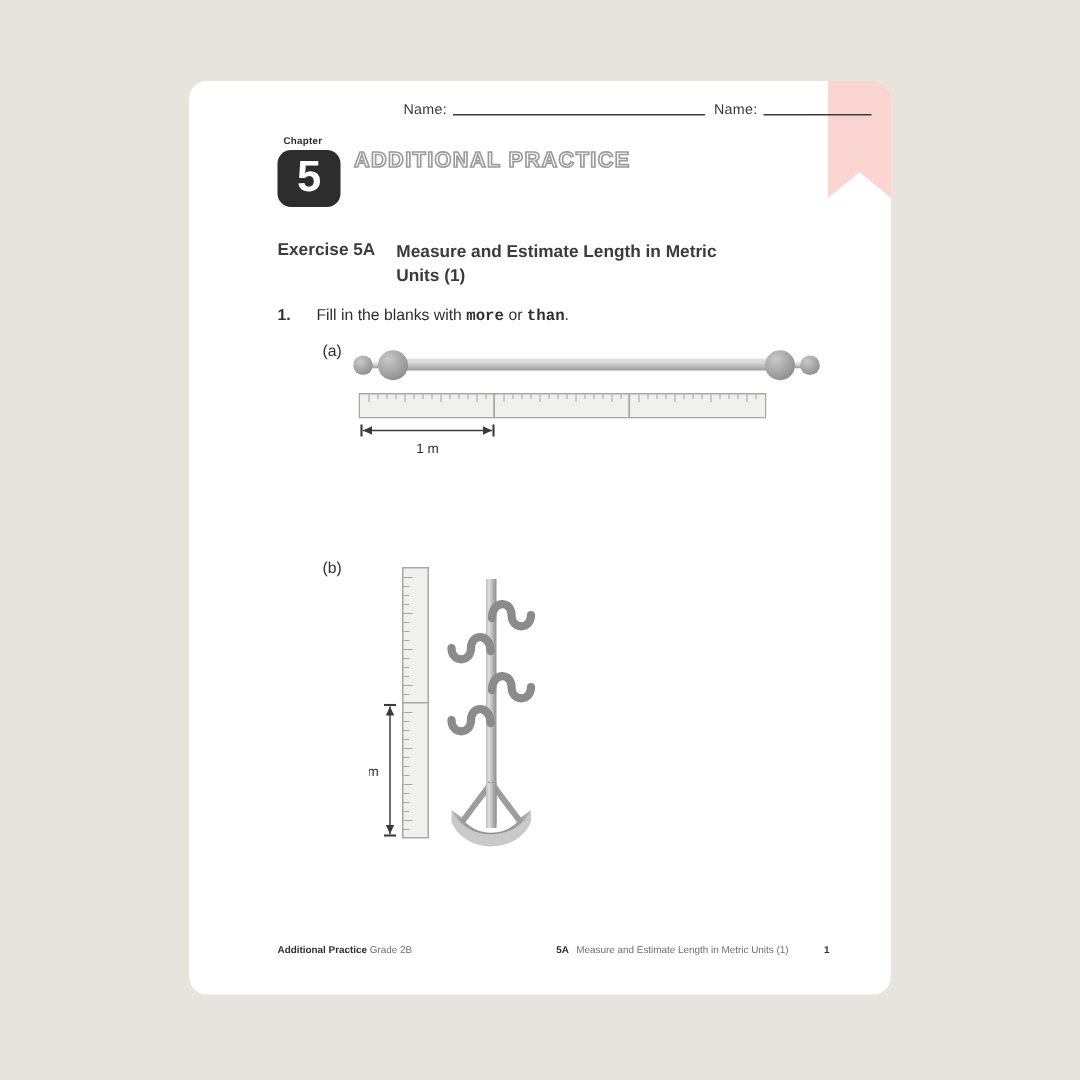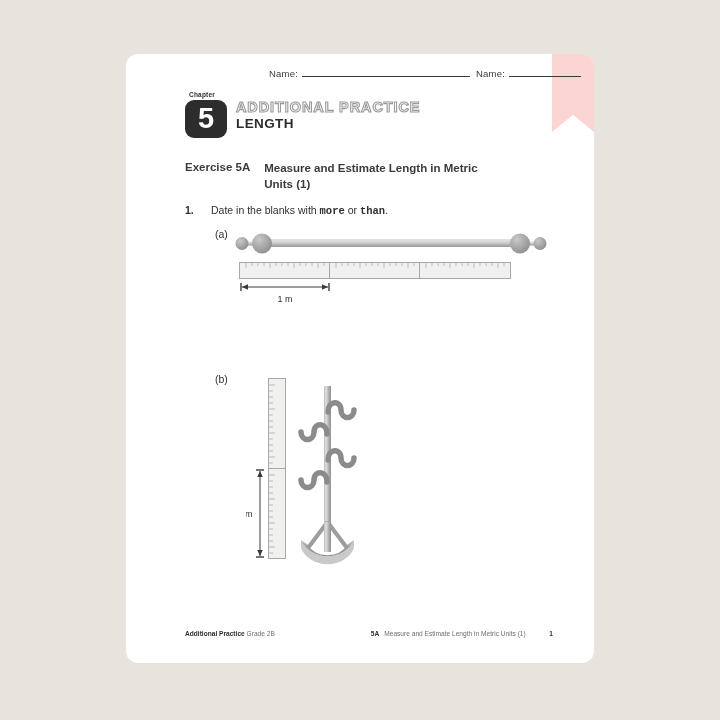--- a/index.html
+++ b/index.html
@@ -149,31 +149,30 @@
       <span class="nd-rule date"></span>
     </div>
 
     <div class="chapter-word">Chapter</div>
     <div class="badge">
       <span>5</span>
     </div>
 
     <div class="title-block">
       <div class="title-ap">ADDITIONAL PRACTICE</div>
-      <div class="title-len">LENGTH</div>
     </div>
 
     <div class="ex-row">
       <span class="ex-num">Exercise 5A</span>
       <span class="ex-title">Measure and Estimate Length in Metric Units (1)</span>
     </div>
 
     <div class="q1">
       <span class="q1-num">1.</span>
-      <span class="q1-text"><span>Date in the blanks with </span><b>more</b><span> or </span><b>than</b><span>.</span></span>
+      <span class="q1-text"><span>Fill in the blanks with </span><b>more</b><span> or </span><b>than</b><span>.</span></span>
     </div>
 
     <div class="part part-a">(a)</div>
 
     <div class="rod-wrap">
       <svg width="330" height="34" viewBox="0 0 330 34">
         <defs>
           <linearGradient id="rodg" x1="0" y1="0" x2="0" y2="1">
             <stop offset="0%" stop-color="#e3e3e3"></stop>
             <stop offset="38%" stop-color="#d6d6d6"></stop>

